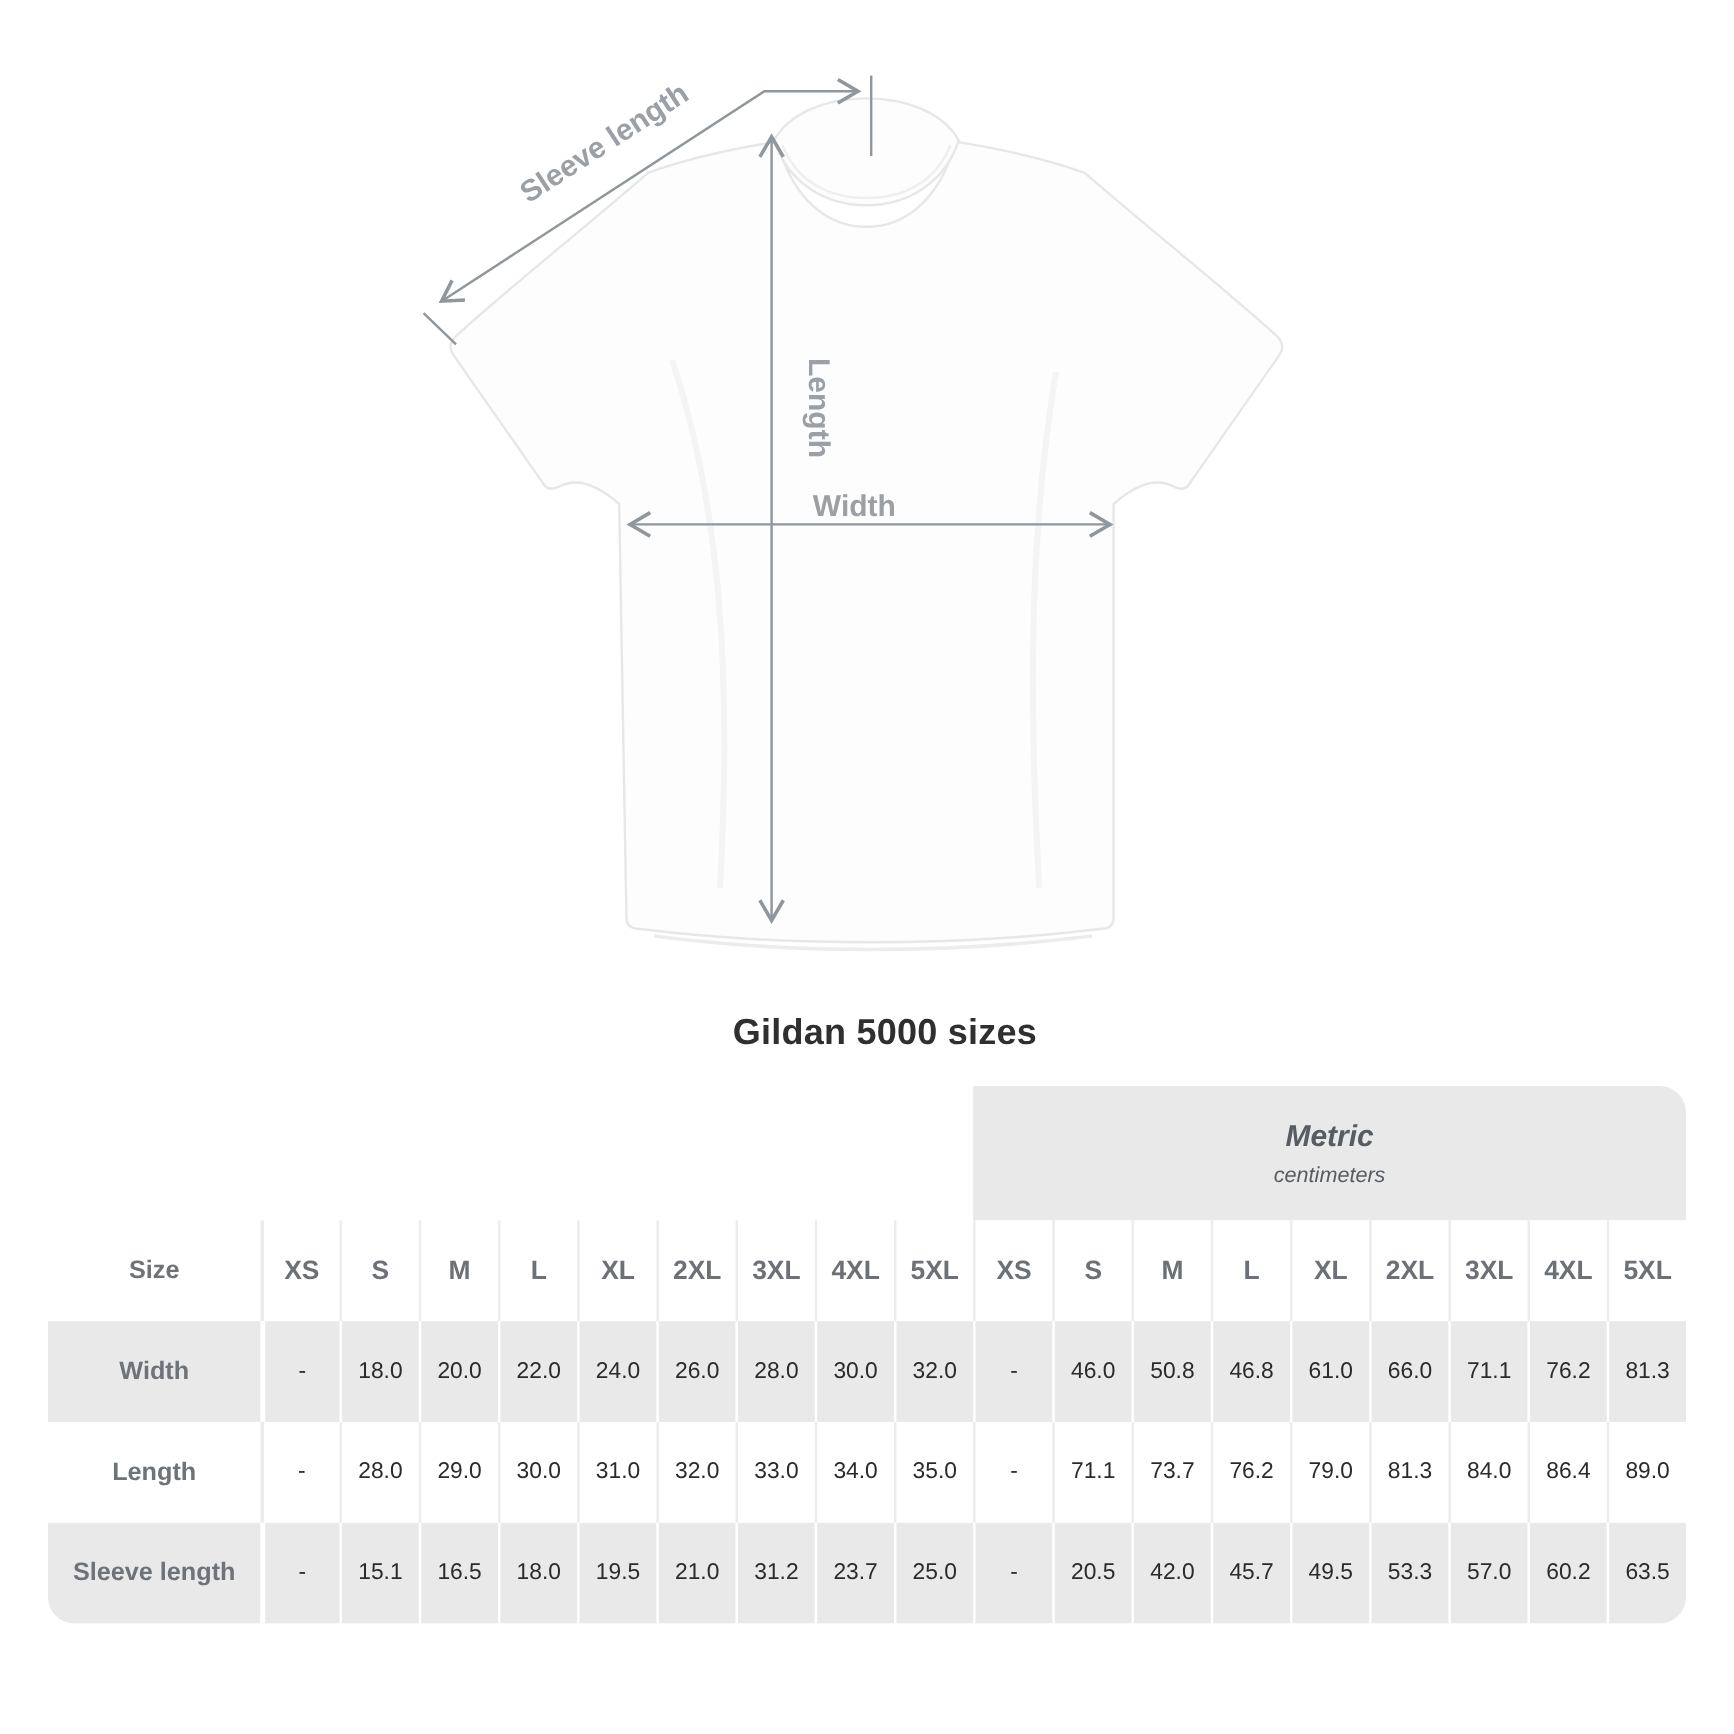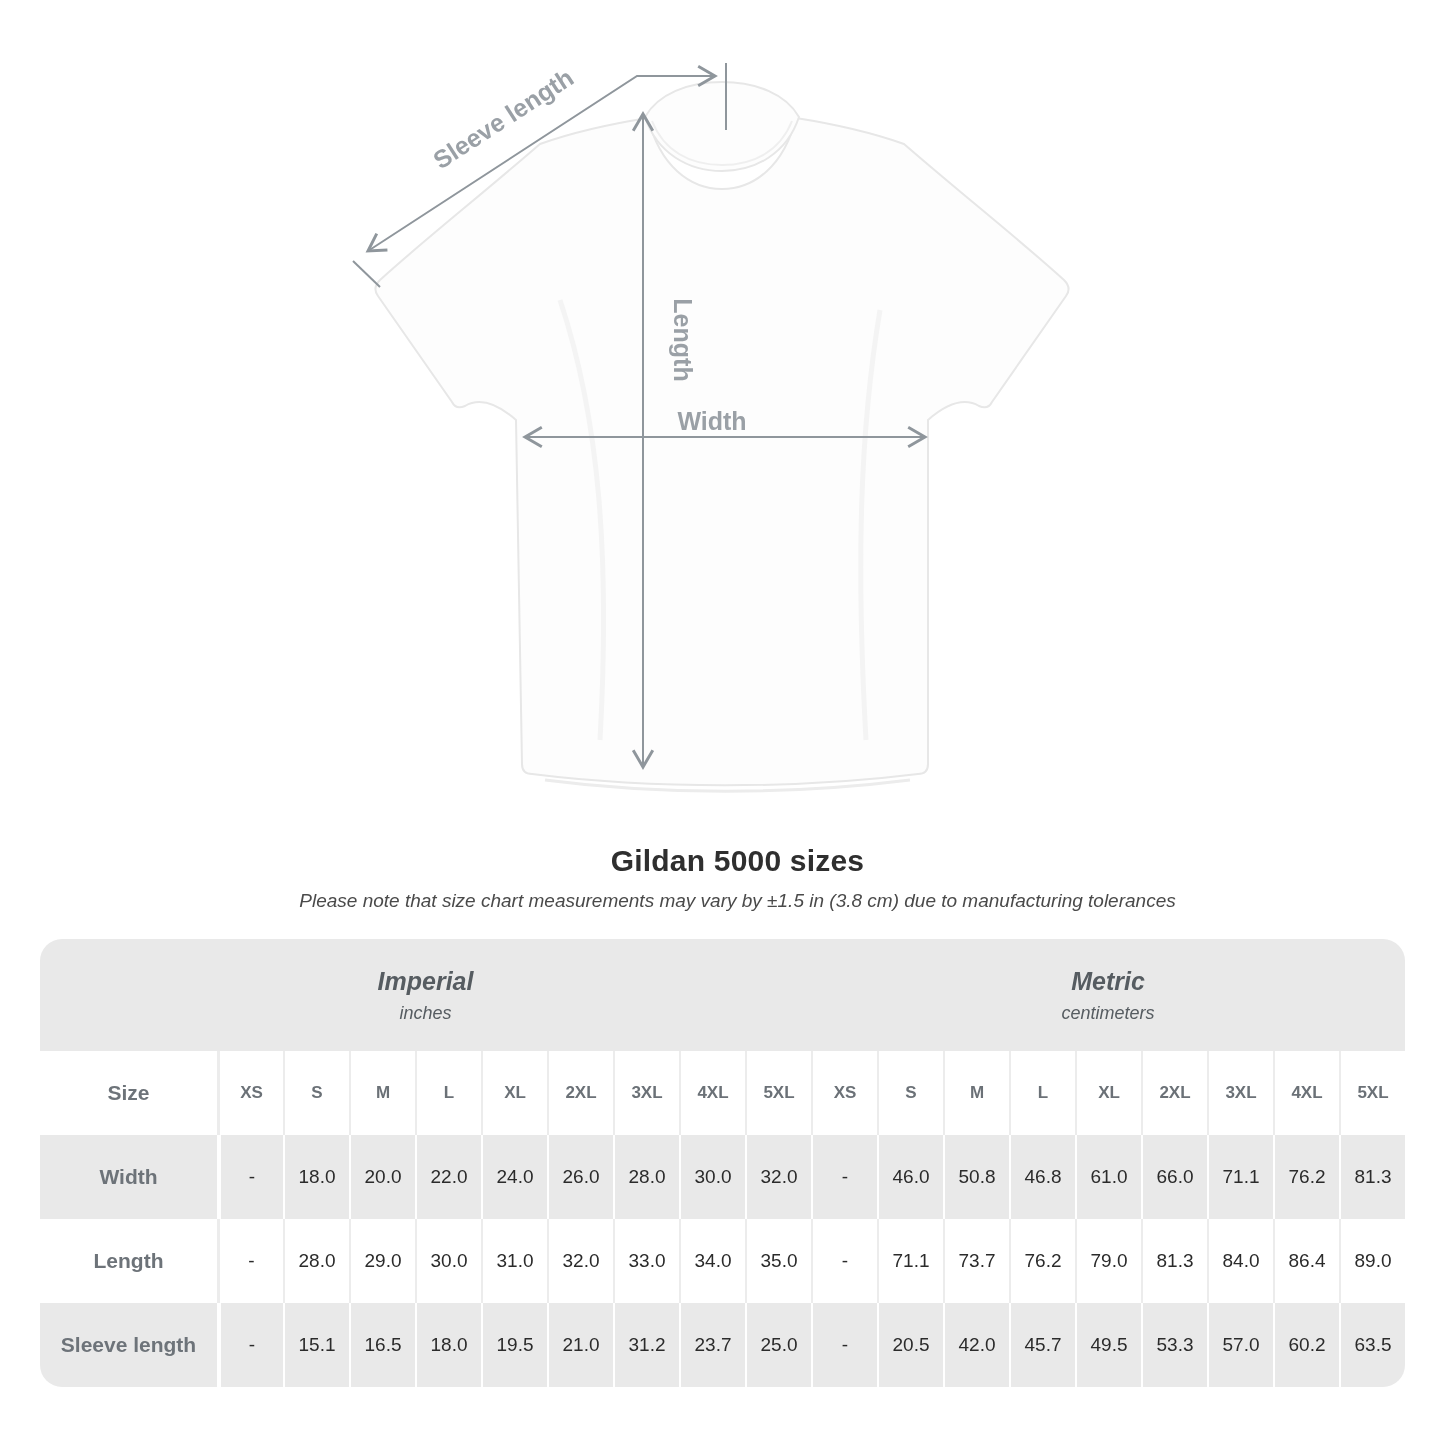--- a/index.html
+++ b/index.html
@@ -32,21 +32,21 @@
   .g-unit{font-size:18px;font-style:italic;color:#565c61;}
 
   .rg .c{background:#e9e9e9;}
   .rw .c{background:#ffffff;}
   .rw .c:not(:first-child){border-left:2px solid #ececec;}
   .rg .c:not(:first-child){border-left:2px solid #ffffff;}
   .rw .sep{border-left-width:3px !important;}
   .rg .sep{border-left-width:4px !important;}
 
   .lbl{font-weight:bold;color:#6d7379;font-size:21px;}
-  .szh{font-weight:bold;color:#6b7177;font-size:17px;}
+  .szh{font-weight:bold;color:#6b7177;font-size:22px;}
   .val{color:#2b2b2b;font-size:19px;}
 </style>
 </head>
 <body>
 
 <div class="diagram">
   <svg width="1445" height="828" viewBox="0 0 1445 828">
     <defs>
       <marker id="ah" viewBox="0 0 20 20" refX="17" refY="10" markerWidth="14" markerHeight="14" orient="auto-start-reverse">
         <path d="M5 3 L17 10 L5 17" fill="none" stroke="#8f969c" stroke-width="2.1"></path>
@@ -96,29 +96,24 @@
     </g>
 
     <text transform="translate(508,126) rotate(-33)" text-anchor="middle" font-size="25" font-weight="bold" fill="#9aa0a6">Sleeve length</text>
     <text transform="translate(674,340) rotate(90)" text-anchor="middle" font-size="25" font-weight="bold" fill="#9aa0a6">Length</text>
     <text x="712" y="430" text-anchor="middle" font-size="25" font-weight="bold" fill="#9aa0a6">Width</text>
   </svg>
 </div>
 
 <div class="title-wrap">
   <div class="page-title">Gildan 5000 sizes</div>
-  <div class="page-subtitle">Please note that size chart measurements may vary by ±1.5 in (3.8 cm) due to manufacturing tolerances</div>
 </div>
 
 <div class="size-table">
 
-  <div class="c band band-1">
-    <div class="g-name">Imperial</div>
-    <div class="g-unit">inches</div>
-  </div>
   <div class="c band band-2">
     <div class="g-name">Metric</div>
     <div class="g-unit">centimeters</div>
   </div>
 
   <div class="trow rw">
     <div class="c lbl">Size</div>
     <div class="c szh sep">XS</div>
     <div class="c szh">S</div>
     <div class="c szh">M</div>

